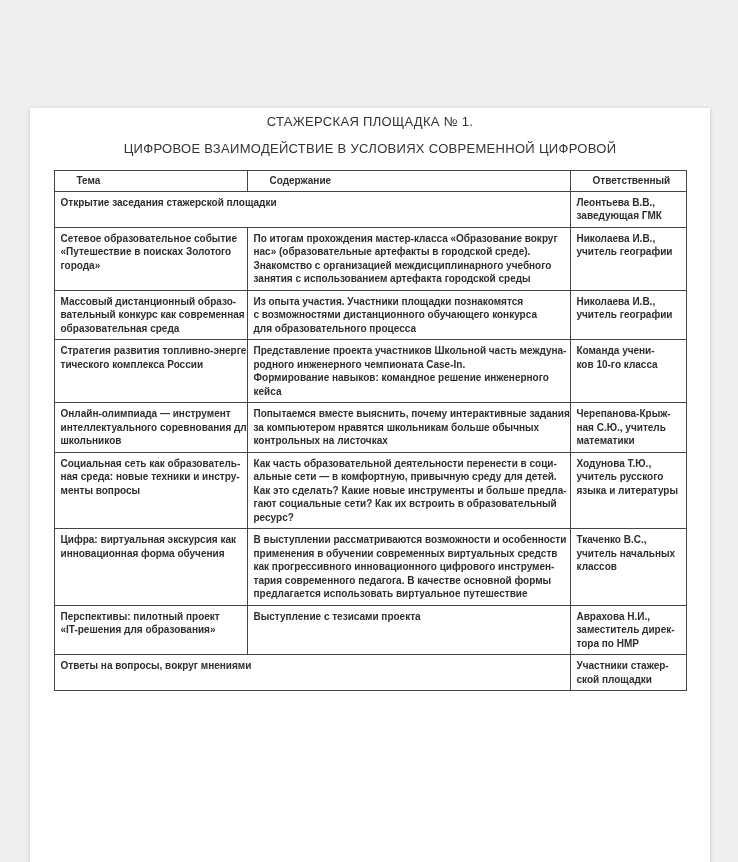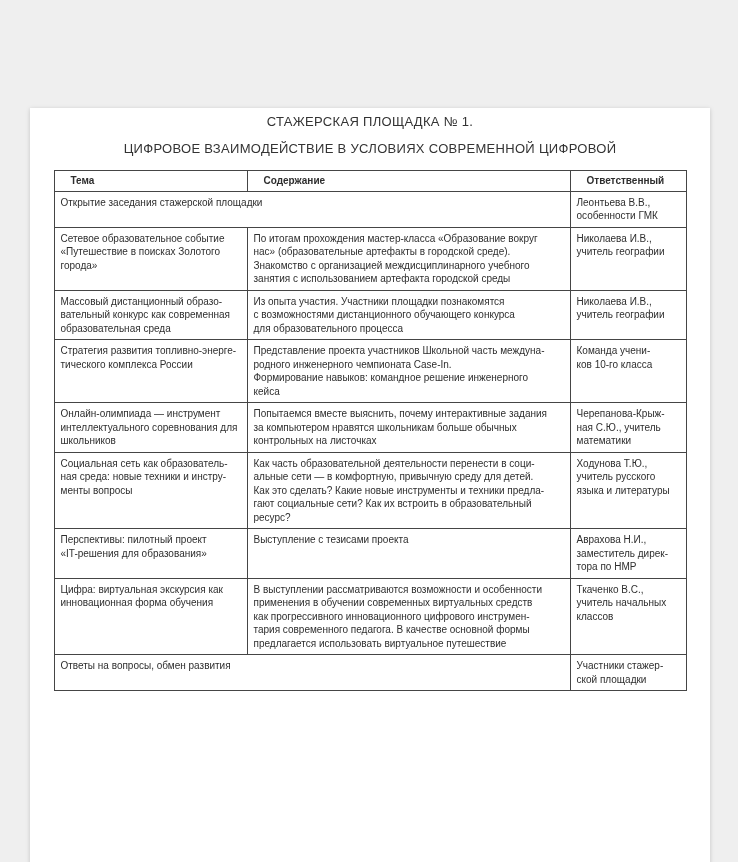--- a/index.html
+++ b/index.html
@@ -50,25 +50,25 @@
   table.agenda th,
   table.agenda td {
     border: 1px solid var(--border);
     vertical-align: top;
     text-align: left;
     padding: 4px 6px;
     font-size: 10px;
     line-height: 13.5px;
     white-space: pre;
     overflow: hidden;
-    font-weight: normal;
+    font-weight: bold;
   }
   table.agenda th {
     font-weight: bold;
-    padding: 3px 16px;
+    padding: 3px 22px;
   }
 </style>
 </head>
 <body>
 
 <div class="page-wrap">
   <div class="page">
 
     <div class="doc-title">
       <div>СТАЖЕРСКАЯ ПЛОЩАДКА № 1.</div>
@@ -85,21 +85,21 @@
         <tr>
           <th>Тема</th>
           <th>Содержание</th>
           <th>Ответственный</th>
         </tr>
       </thead>
       <tbody>
         <tr>
           <td colspan="2">Открытие заседания стажерской площадки</td>
           <td>Леонтьева В.В.,
-особенности ГМК</td>
+заведующая ГМК</td>
         </tr>
         <tr>
           <td>Сетевое образовательное событие
 «Путешествие в поисках Золотого
 города»</td>
           <td>По итогам прохождения мастер-класса «Образование вокруг
 нас» (образовательные артефакты в городской среде).
 Знакомство с организацией междисциплинарного учебного
 занятия с использованием артефакта городской среды</td>
           <td>Николаева И.В.,
@@ -135,49 +135,49 @@
           <td>Черепанова-Крыж-
 ная С.Ю., учитель
 математики</td>
         </tr>
         <tr>
           <td>Социальная сеть как образователь-
 ная среда: новые техники и инстру-
 менты вопросы</td>
           <td>Как часть образовательной деятельности перенести в соци-
 альные сети — в комфортную, привычную среду для детей.
-Как это сделать? Какие новые инструменты и техники предла-
+Как это сделать? Какие новые инструменты и больше предла-
 гают социальные сети? Как их встроить в образовательный
 ресурс?</td>
           <td>Ходунова Т.Ю.,
 учитель русского
 языка и литературы</td>
-        </tr>
-        <tr>
-          <td>Перспективы: пилотный проект
-«IT-решения для образования»</td>
-          <td>Выступление с тезисами проекта</td>
-          <td>Аврахова Н.И.,
-заместитель дирек-
-тора по НМР</td>
         </tr>
         <tr>
           <td>Цифра: виртуальная экскурсия как
 инновационная форма обучения</td>
           <td>В выступлении рассматриваются возможности и особенности
 применения в обучении современных виртуальных средств
 как прогрессивного инновационного цифрового инструмен-
 тария современного педагога. В качестве основной формы
 предлагается использовать виртуальное путешествие</td>
           <td>Ткаченко В.С.,
 учитель начальных
 классов</td>
         </tr>
         <tr>
-          <td colspan="2">Ответы на вопросы, обмен развития</td>
+          <td>Перспективы: пилотный проект
+«IT-решения для образования»</td>
+          <td>Выступление с тезисами проекта</td>
+          <td>Аврахова Н.И.,
+заместитель дирек-
+тора по НМР</td>
+        </tr>
+        <tr>
+          <td colspan="2">Ответы на вопросы, вокруг мнениями</td>
           <td>Участники стажер-
 ской площадки</td>
         </tr>
       </tbody>
     </table>
 
   </div>
 </div>
 
 </body></html>

